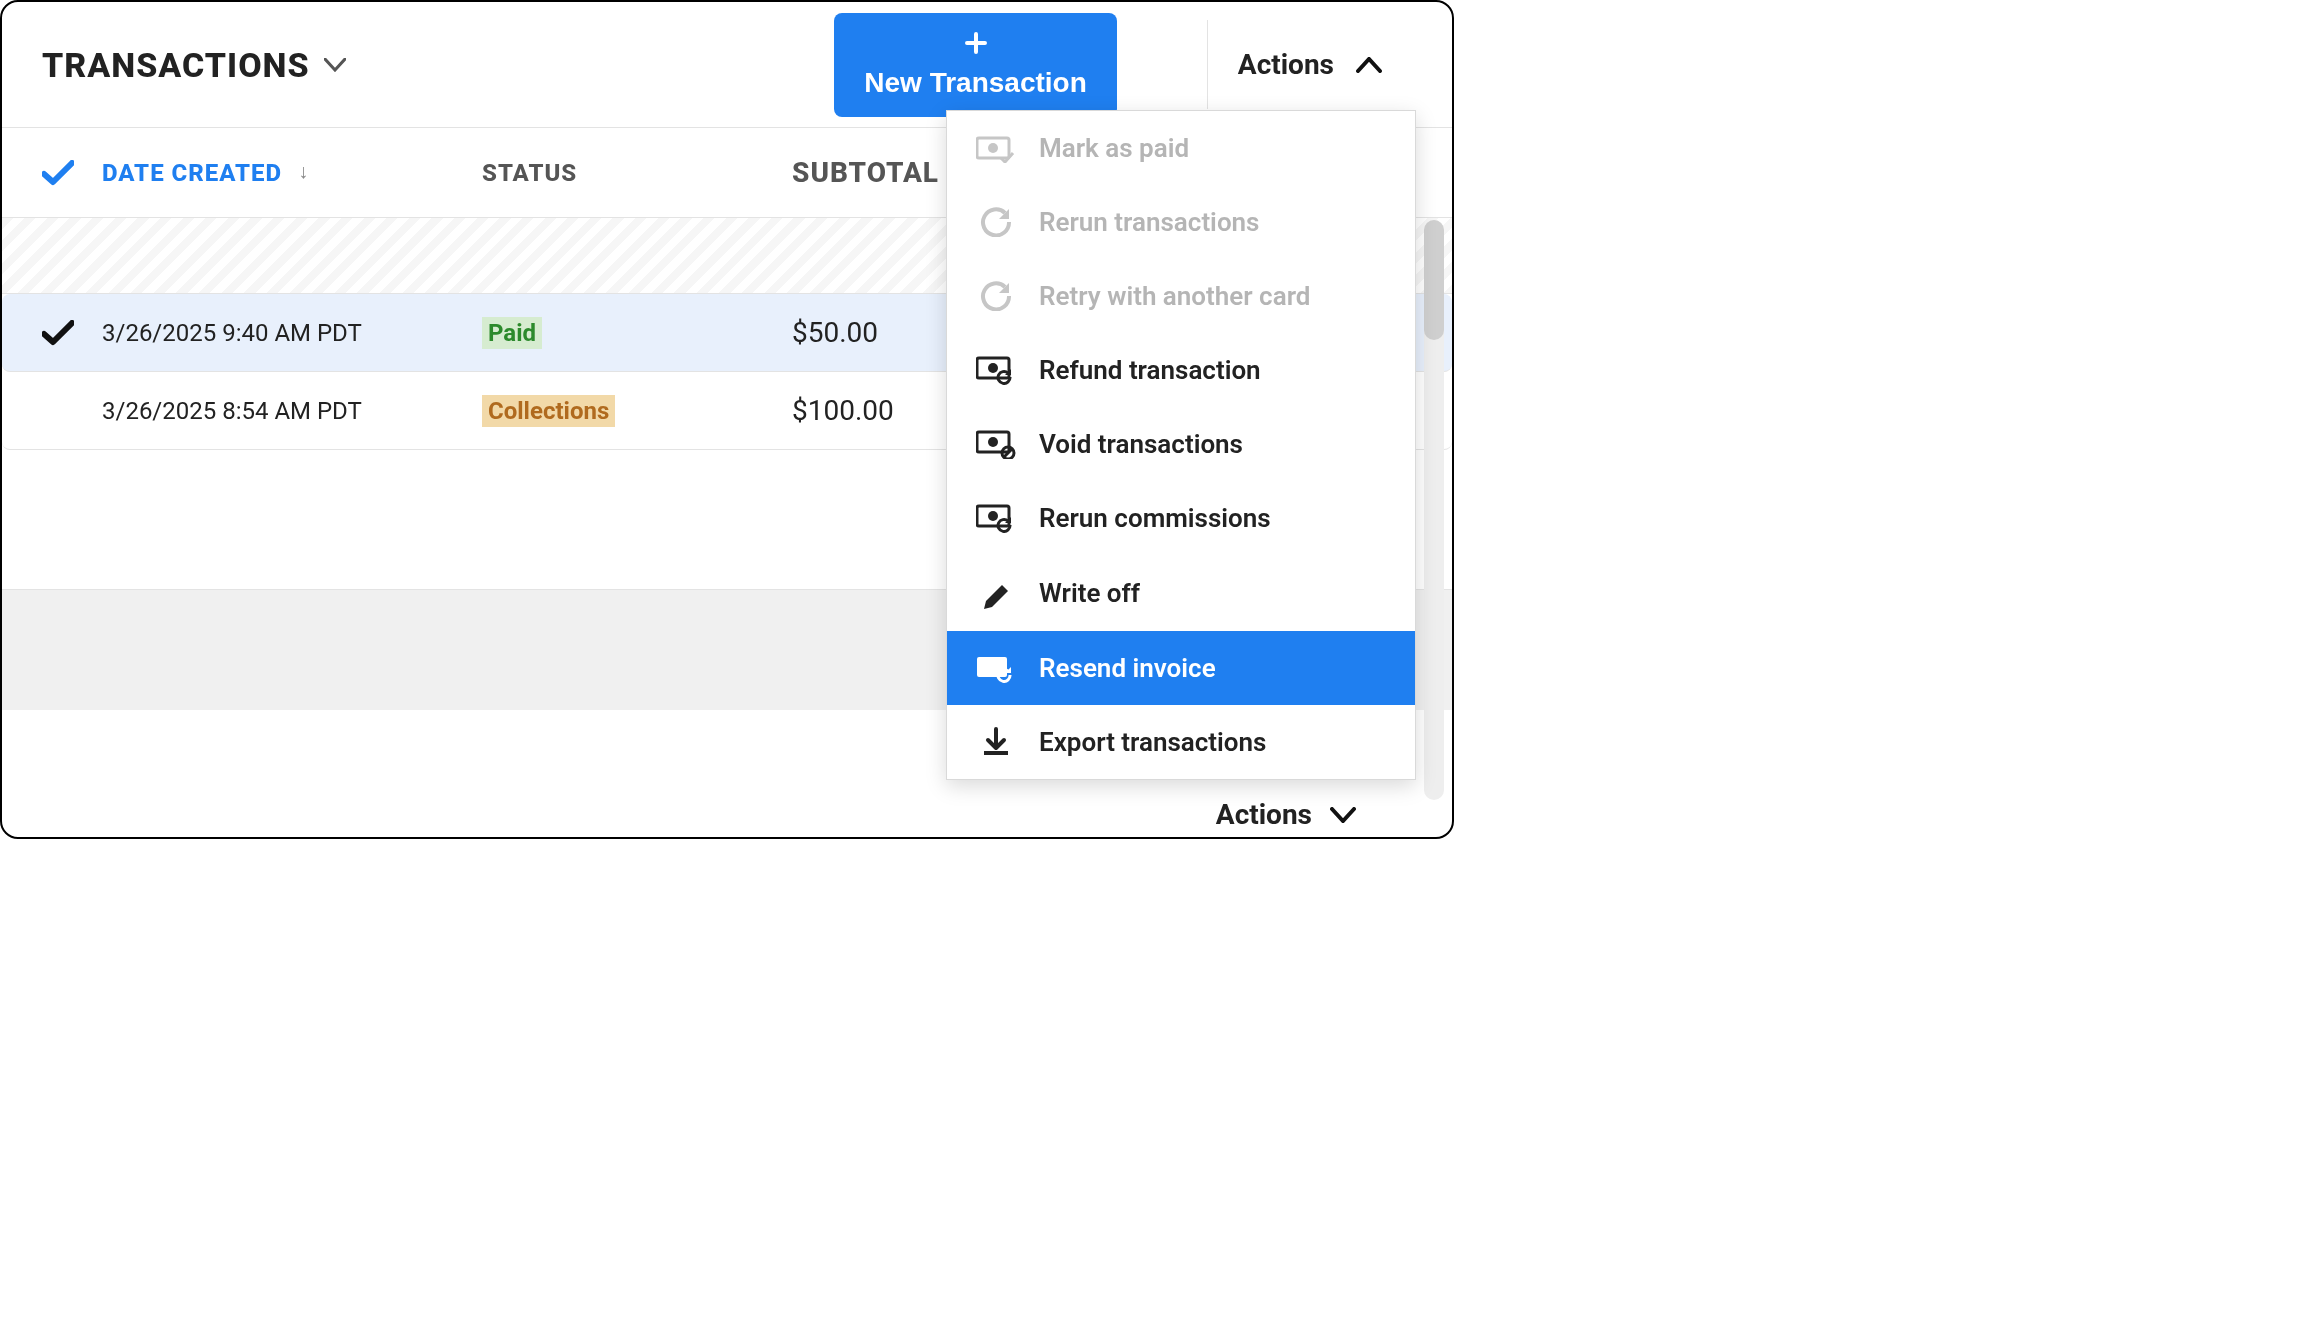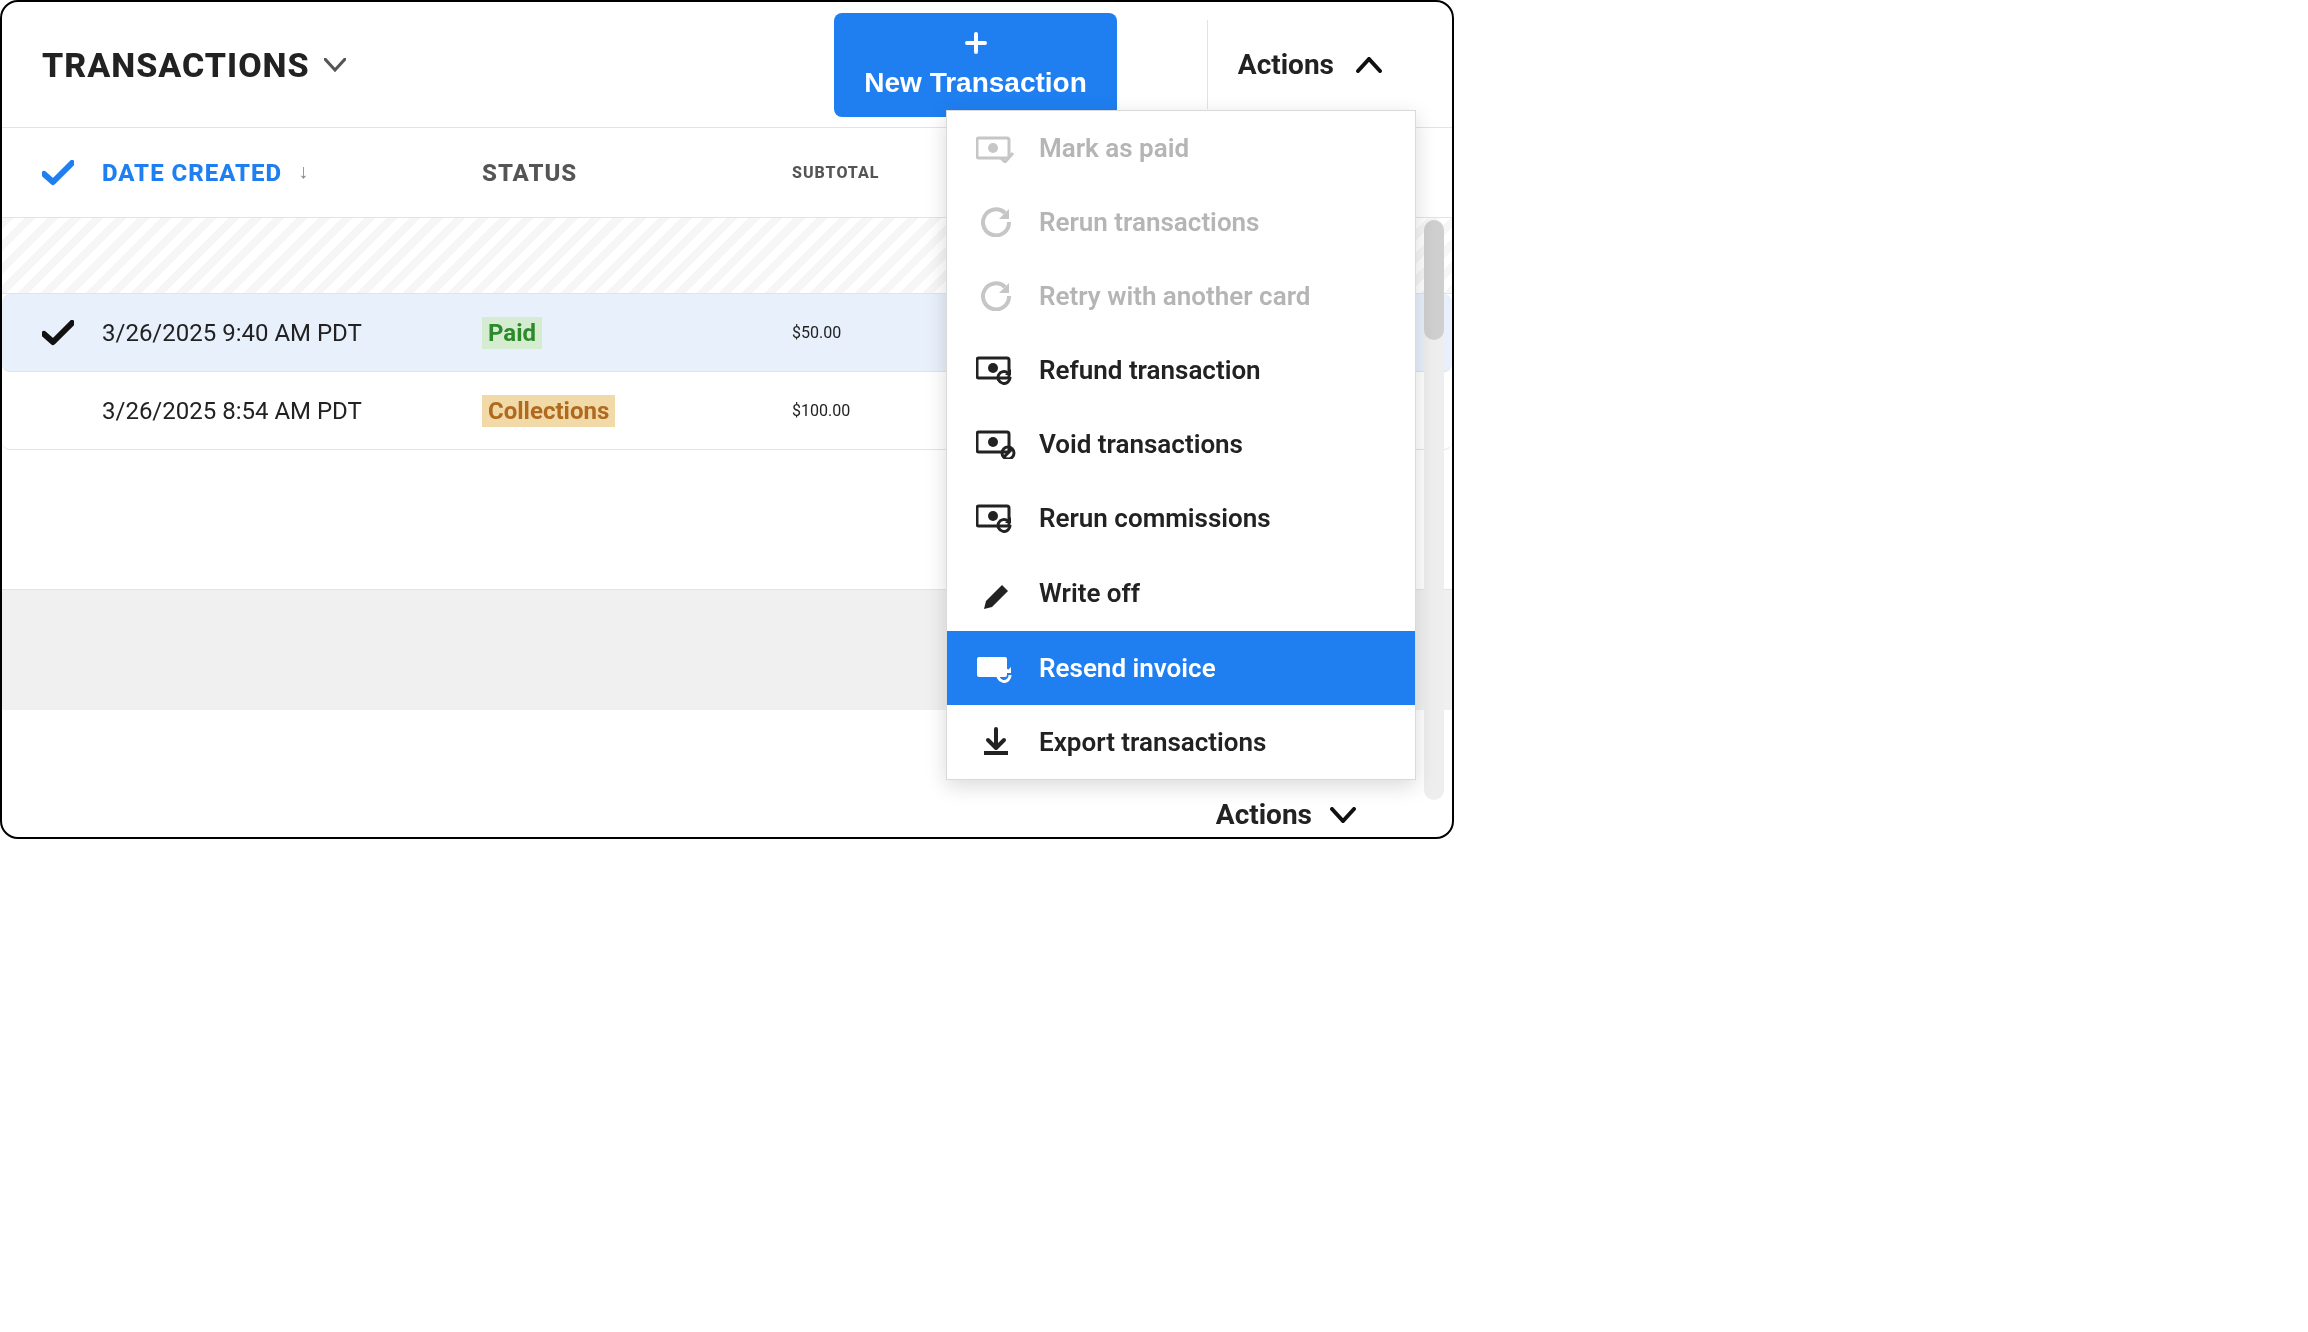--- a/index.html
+++ b/index.html
@@ -77,21 +77,21 @@
   .check-col { width: 60px; color: #1f7ff0; font-size: 28px; }
   .date-col  {
     width: 380px;
     color: #1f7ff0;
     font-size: 24px;
     display: flex;
     gap: 16px;
   }
   .date-col .sort { color: #8a8a8a; font-size: 20px; font-weight: 400;}
   .status-col { width: 310px; font-size: 24px; color: #555; }
-  .sub-col    { font-size: 16px; color: #555; }
+  .sub-col    { font-size: 28px; color: #555; }
   .hatched {
     height: 76px;
     background: repeating-linear-gradient(
       135deg,
       #f6f6f6 0px, #f6f6f6 8px,
       #ffffff 8px, #ffffff 16px
     );
     border-bottom: 1px solid #e3e3e3;
   }
   .row {

